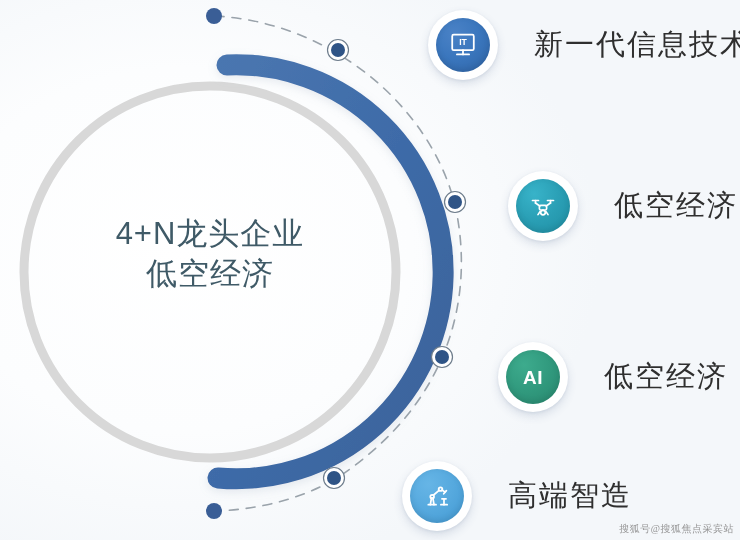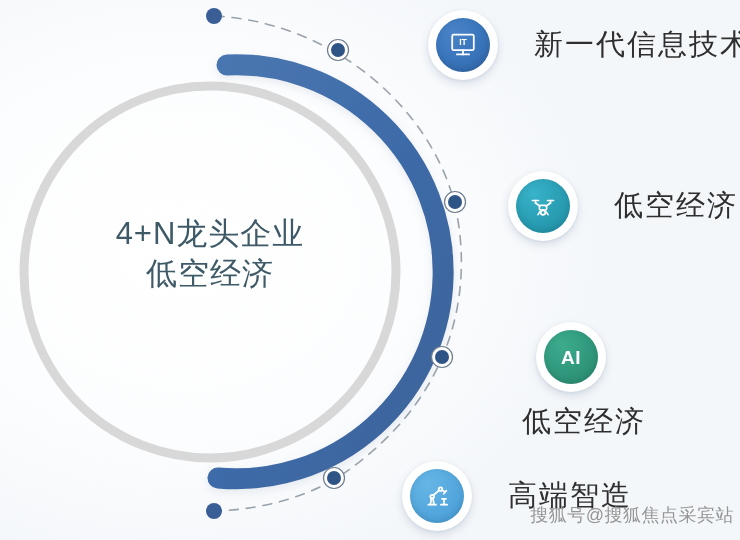--- a/index.html
+++ b/index.html
@@ -99,27 +99,28 @@
     color: #2f2f2f;
     font-size: 29px;
     letter-spacing: 2px;
     white-space: nowrap;
   }
 
   
   .watermark {
     position: absolute;
     right: 6px;
-    bottom: 13px;
-    font-size: 18px;
+    bottom: 4px;
+    font-size: 10px;
     color: #8d8d8d;
     letter-spacing: 0.5px;
     opacity: 0.92;
     white-space: nowrap;
     user-select: none;
+    font-family: Liberation Serif, serif;
   }
 </style>
 </head>
 <body>
 
 <div id="stage">
 
   <svg id="artwork" viewBox="0 0 740 540">
     <defs>
       <linearGradient id="blueArcGrad" x1="0" y1="0" x2="1" y2="1">
@@ -205,21 +206,21 @@
           <path d="M16 20 V20.3"></path>
 
           <path d="M11 24.6 L13 21.6"></path>
           <path d="M21 24.6 L19 21.6"></path>
         </svg>
       </div>
     </div>
     <div class="node-label">低空经济</div>
   </div>
 
-  <div class="node" style="left:496px; top:320px;flex-direction:column;">
+  <div class="node" style="left:496px; top:340px;">
     <div class="badge">
       <div class="disc" style="background:radial-gradient(circle at 34% 28%, #3dab8d 0%, #319a7e 48%, #28866d 100%);">
         <span class="ai-text">AI</span>
       </div>
     </div>
     <div class="node-label">低空经济</div>
   </div>
 
   <div class="node" style="left:400px; top:459px;">
     <div class="badge">

